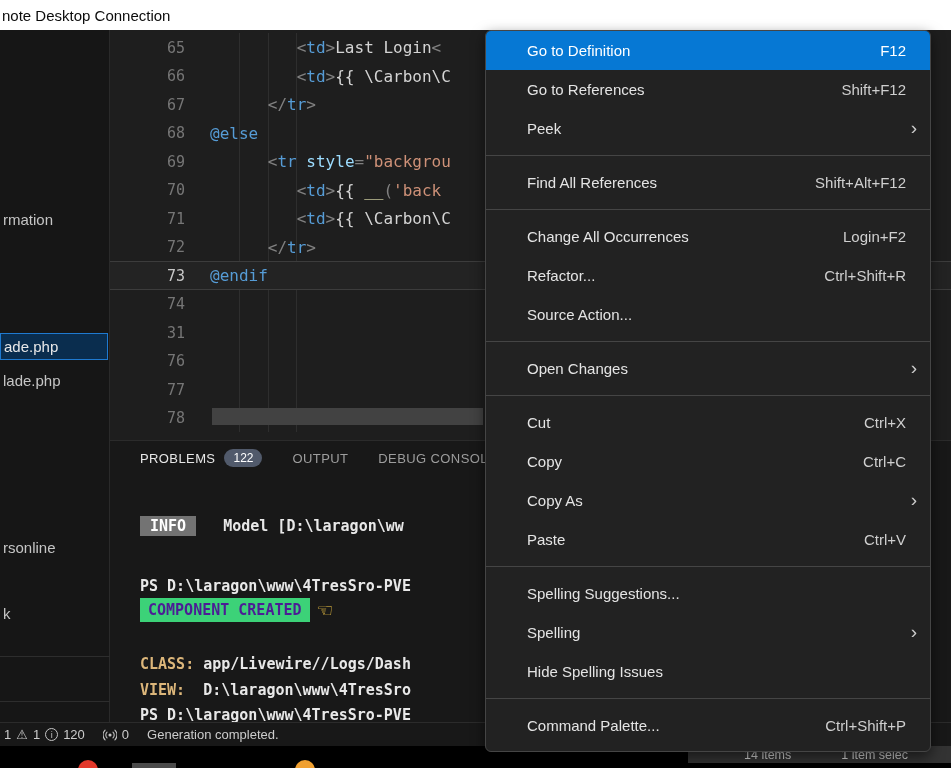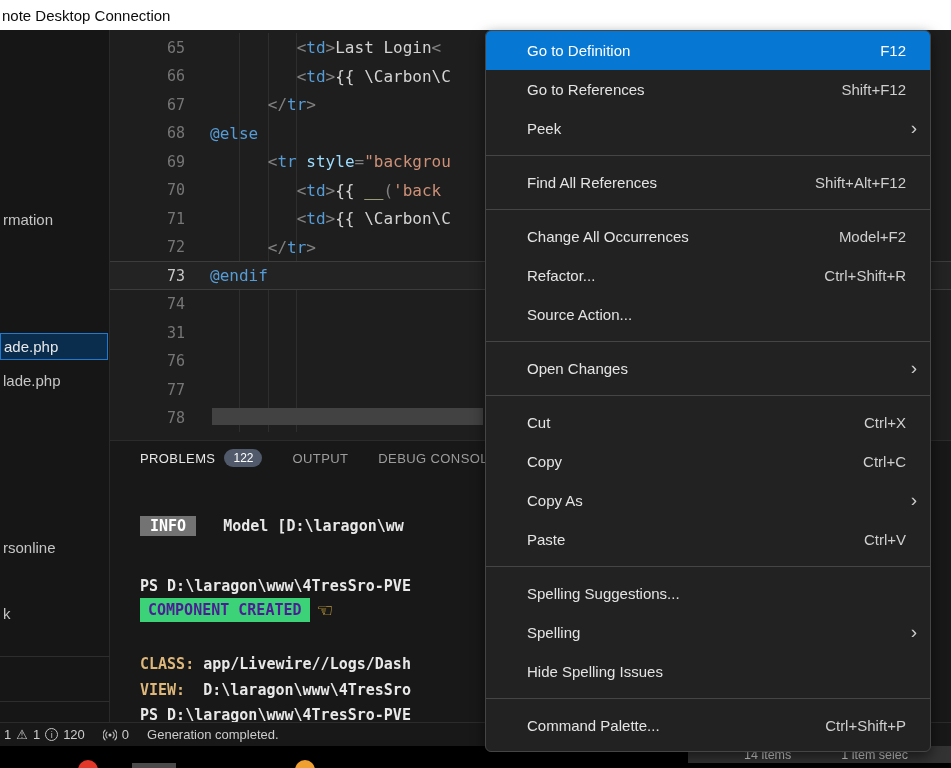--- a/index.html
+++ b/index.html
@@ -289,21 +289,21 @@
         <span class="chevron">›</span>
       </div>
       <div class="menu-sep"></div>
       <div class="menu-item">
         <span class="mlabel">Find All References</span>
         <span class="shortcut">Shift+Alt+F12</span>
       </div>
       <div class="menu-sep"></div>
       <div class="menu-item">
         <span class="mlabel">Change All Occurrences</span>
-        <span class="shortcut">Model+F2</span>
+        <span class="shortcut">Login+F2</span>
       </div>
       <div class="menu-item">
         <span class="mlabel">Refactor...</span>
         <span class="shortcut">Ctrl+Shift+R</span>
       </div>
       <div class="menu-item">
         <span class="mlabel">Source Action...</span>
       </div>
       <div class="menu-sep"></div>
       <div class="menu-item">

